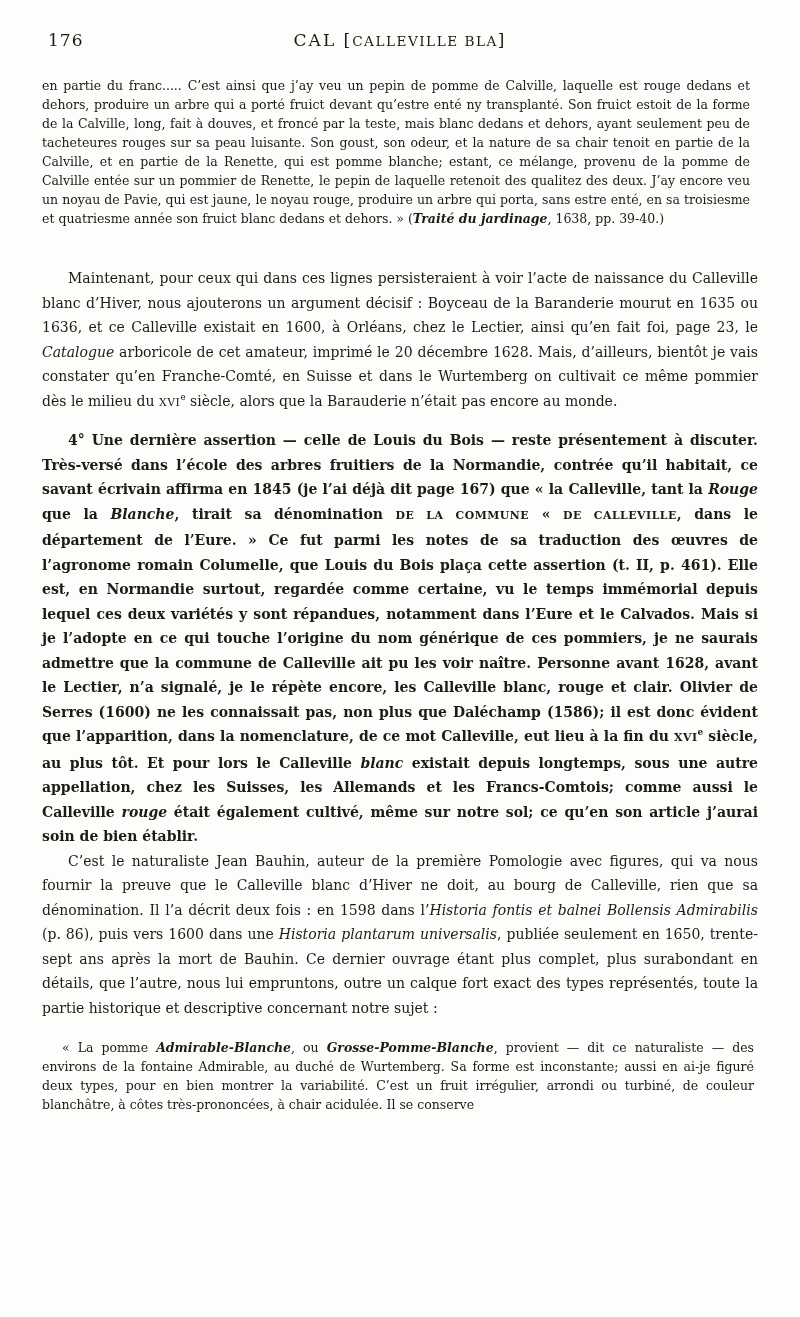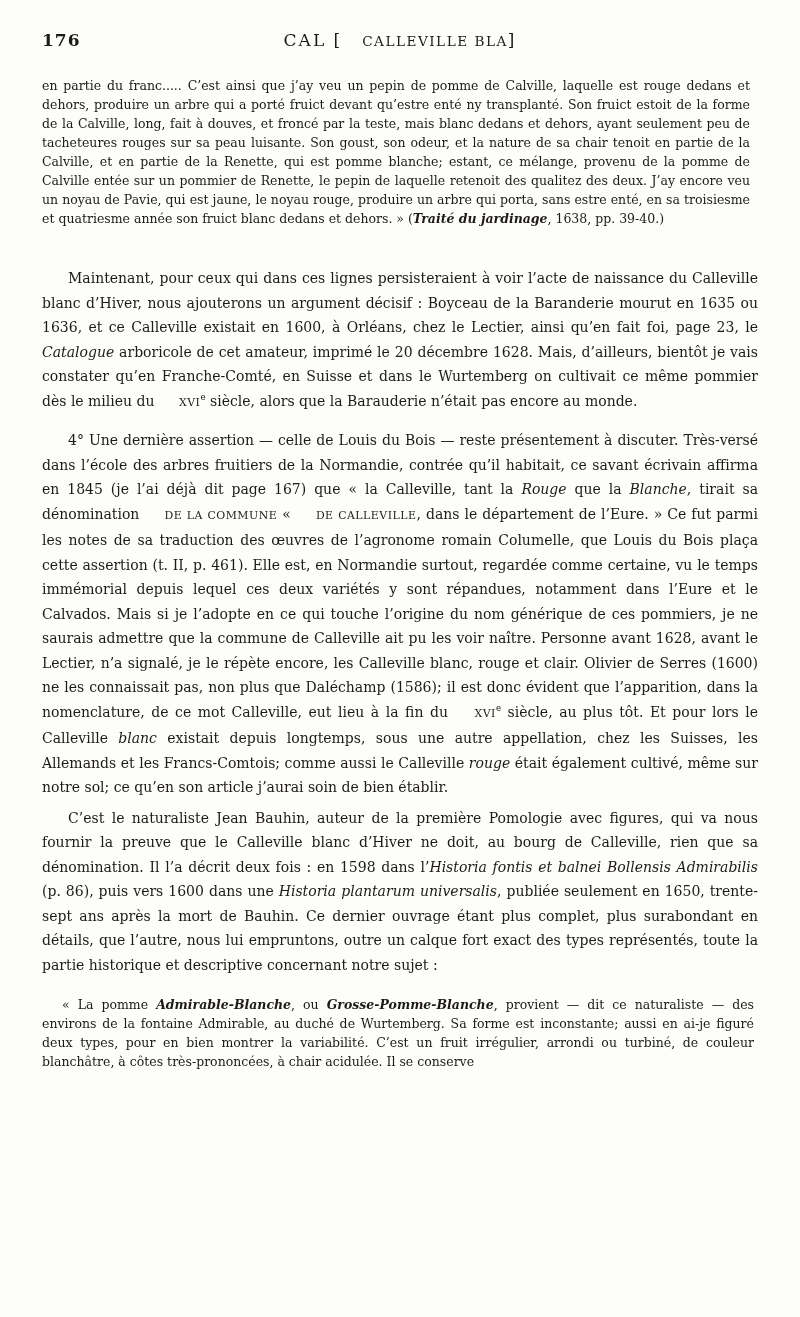--- a/index.html
+++ b/index.html
@@ -15,48 +15,48 @@
     width: 800px; height: 1317px;
     padding: 30px 42px 0 42px;
     overflow: hidden;
   }
   .running-header {
     position: relative;
     height: 24px;
     margin-bottom: 22px;
   }
   .pagenum {
-    position: absolute; left: 0; top: 0;
-    font-size: 17px; font-weight: bold; letter-spacing: 1px;
+    position: absolute; left: 6px; top: 0;
+    font-size: 17px; font-weight: normal; letter-spacing: 1px;
   }
   .header-title {
     text-align: center;
     font-size: 17px; letter-spacing: 2px;
     white-space: nowrap;
   }
   .quote {
     font-size: 12.5px;
     line-height: 19px;
     text-align: justify;
   }
   .quote-top { margin: 0 8px 38px 0; }
   .quote-bottom { margin: 18px 4px 0 0; text-indent: 20px; }
   p.body-par {
     font-size: 14px;
     line-height: 24.5px;
     text-align: justify;
     text-indent: 26px;
     margin: 0;
   }
-  p.body-par + p.body-par { margin-top: 6px; }
-  p.spaced { margin-top: 13px !important; }
+  p.body-par + p.body-par { margin-top: 0; }
+  p.spaced { margin-top: 13px !important; font-weight: bold; }
   
   .i  { font-style: italic; }
   .bi { font-style: italic; font-weight: bold; }
-  .sc { font-size: 0.78em; letter-spacing: 0.5px; margin-left: 20px; }
+  .sc { font-size: 0.78em; letter-spacing: 0.5px; }
   .sup { vertical-align: super; font-size: 0.62em; line-height: 0; }
   .header-title .sc { font-size: 0.8em; letter-spacing: 1.5px; }
 </style>
 </head>
 <body>
 
 <div class="page">
 
   <div class="running-header">
     <span class="pagenum">176</span>

